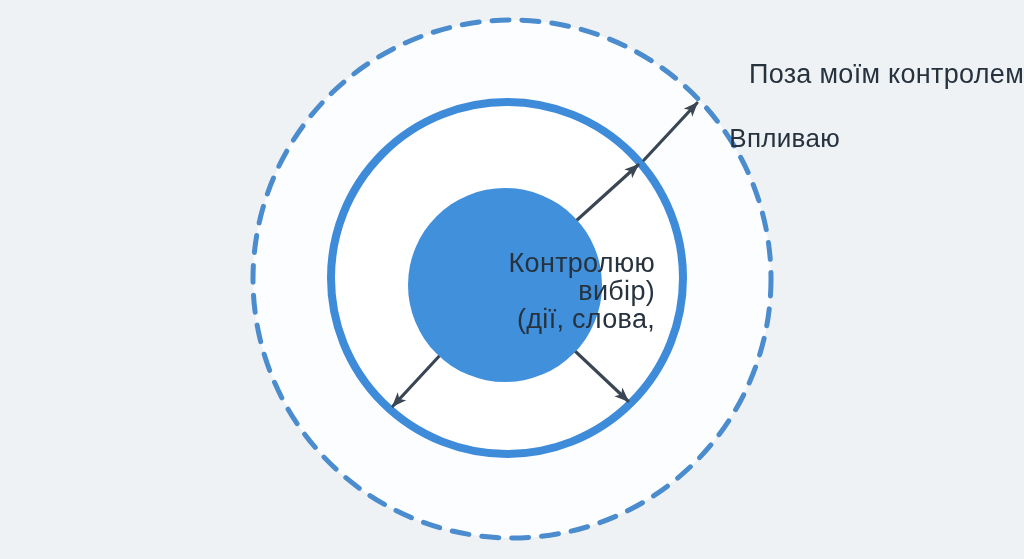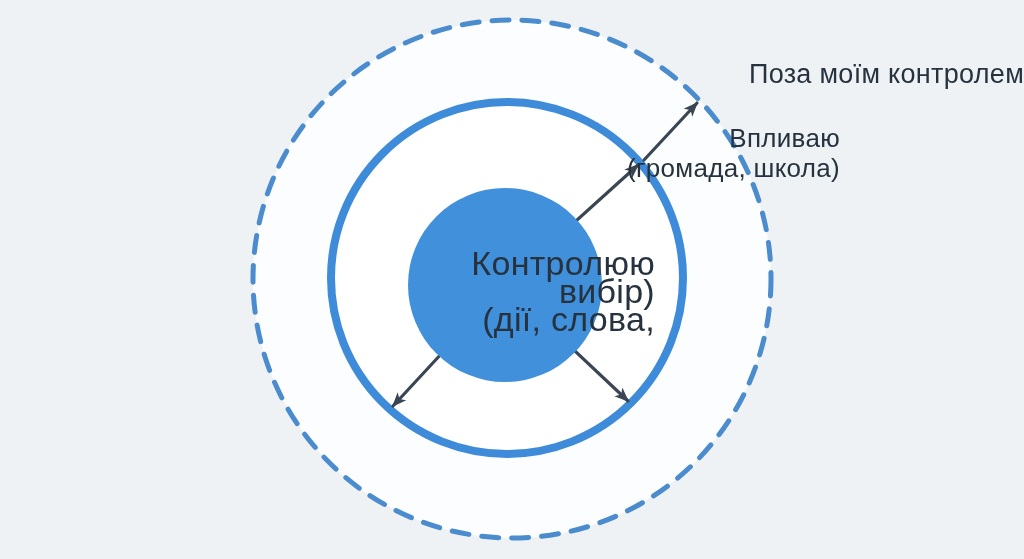--- a/index.html
+++ b/index.html
@@ -56,21 +56,21 @@
     width: 820px;
     font-size: 26px;
     line-height: 30px;
     margin-left: 20px;
   }
 
   .inner-label {
     top: 249px;
     left: 355px;
     width: 300px;
-    font-size: 34px;
+    font-size: 27px;
     line-height: 28px;
   }
 </style>
 </head>
 <body>
 
 <div class="stage">
 
   <svg width="1024" height="559" viewBox="0 0 1024 559">
     <defs>
@@ -90,21 +90,20 @@
       <line x1="505" y1="285" x2="628" y2="401" marker-end="url(#ah)"></line>
     </g>
 
     <circle cx="505" cy="285" r="97" fill="#4190dc"></circle>
   </svg>
 
   <div class="label outer-label">Поза моїм контролем</div>
 
   <div class="label middle-label">
     <div>Впливаю</div>
-    <div>(громада, школа)</div>
   </div>
 
   <div class="label inner-label">
     <div>Контролюю</div>
     <div>вибір)</div>
     <div>(дії, слова,</div>
   </div>
 
 </div>
 

